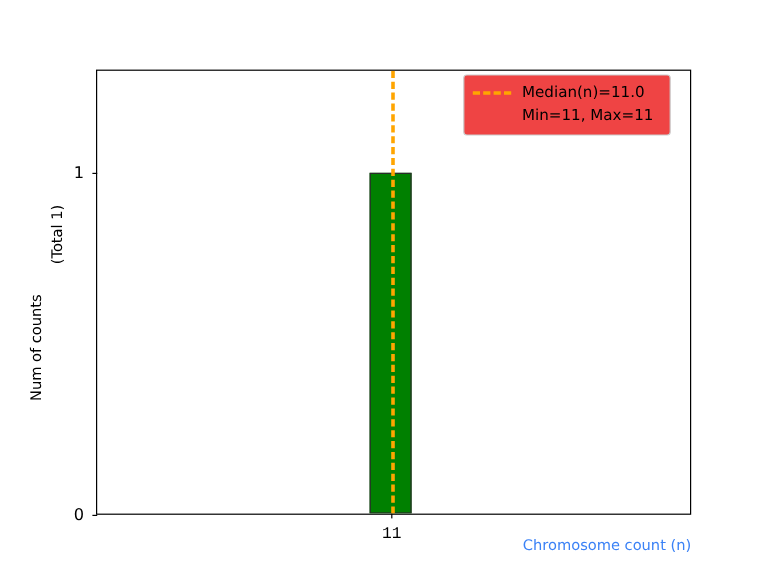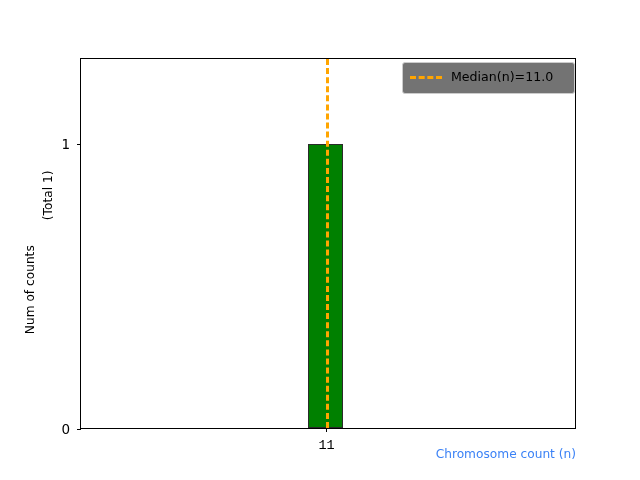--- a/index.html
+++ b/index.html
@@ -136,25 +136,25 @@
     text-align: right;
     font-size: 12.2px;
     color: #3b82f6;
     white-space: nowrap;
     line-height: 1;
   }
 
   
   #legend {
     position: absolute;
-    left: 402px;
+    left: 386px;
     top: 62px;
     width: 173px;
     box-sizing: border-box;
-    background: #737373;
+    background: #ef4444;
     border: 1px solid #cccccc;
     border-radius: 3px;
     padding: 5px 7px 6px 7px;
   }
   .legend-row {
     display: flex;
     align-items: center;
     height: 19px;
   }
   .legend-sample {
@@ -206,15 +206,19 @@
   <div id="ylabel-counts">Num of counts</div>
   <div id="ylabel-total">(Total 1)</div>
 
   <div id="xlabel">Chromosome count (n)</div>
 
   <div id="legend">
     <div class="legend-row">
       <span class="legend-sample" style="border-top-color:#ffa500;"></span>
       <span class="legend-text">Median(n)=11.0</span>
     </div>
+    <div class="legend-row">
+      <span class="legend-sample blank"></span>
+      <span class="legend-text">Min=11, Max=11</span>
+    </div>
   </div>
 
 </div>
 
 </body></html>

